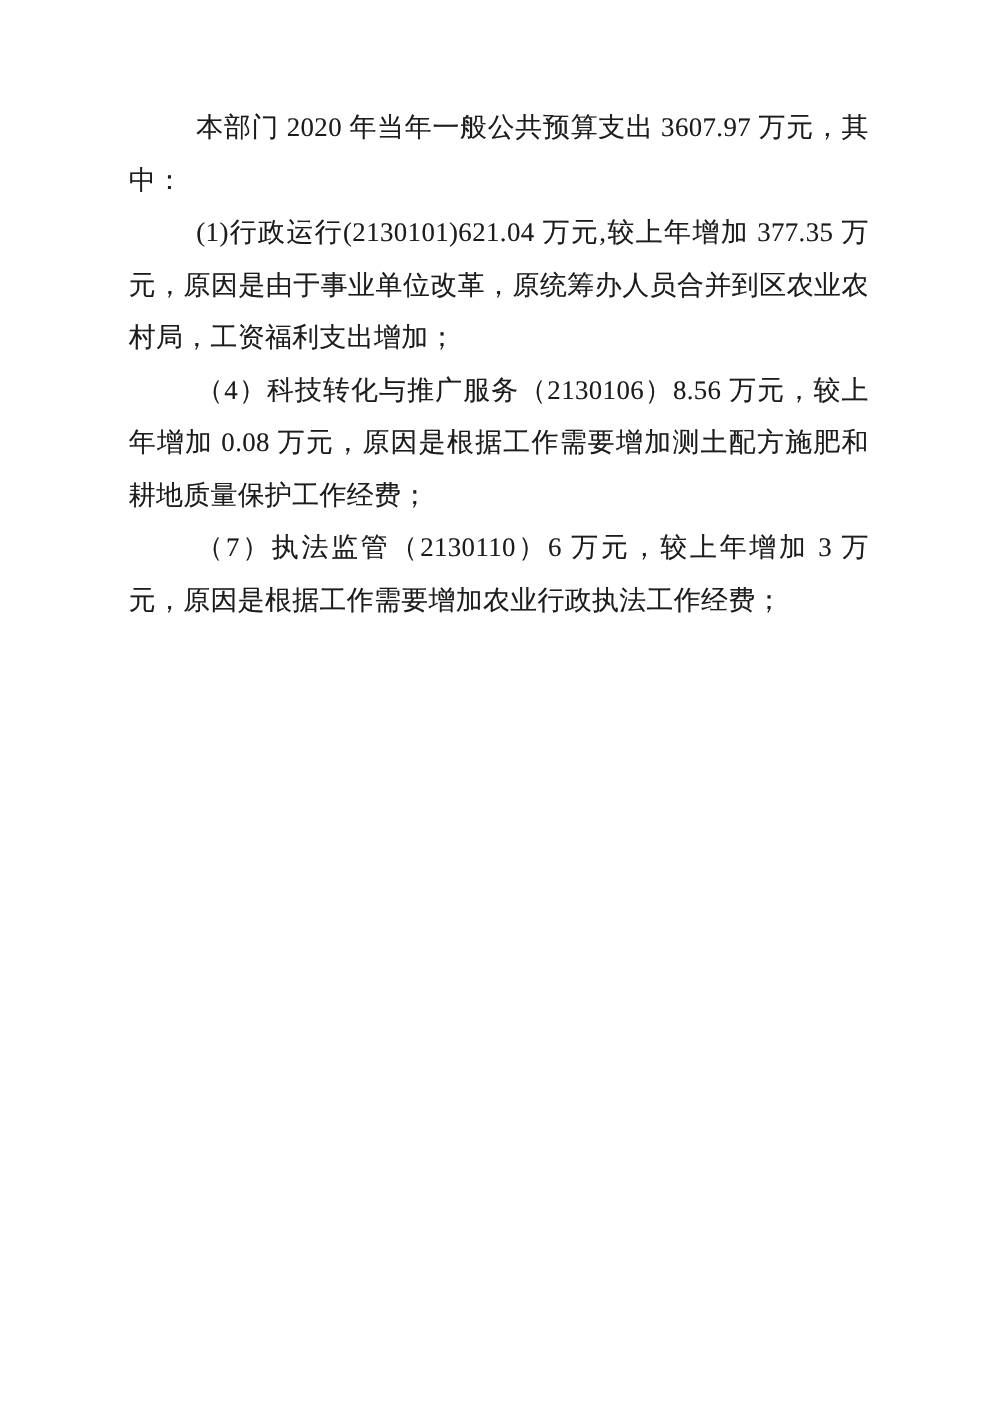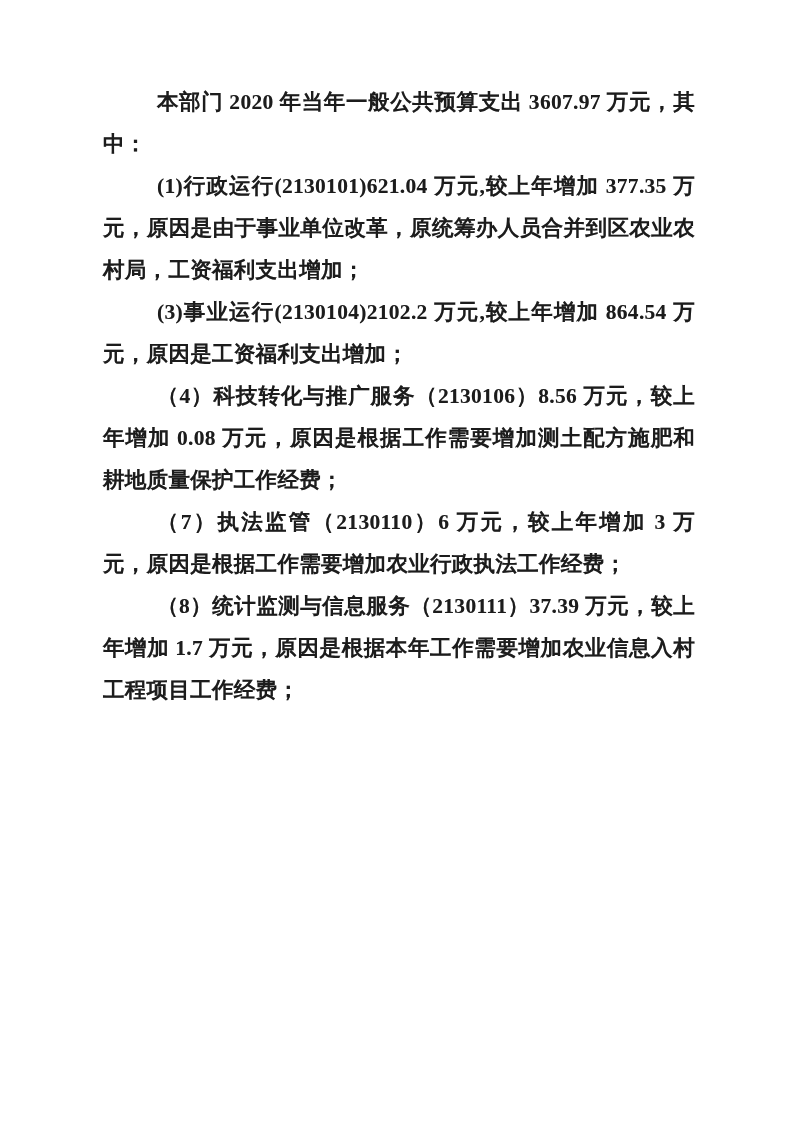--- a/index.html
+++ b/index.html
@@ -24,30 +24,28 @@
     font-size: 21.5px;
     line-height: 42px;
     color: #1c1c1c;
     text-align: justify;
     letter-spacing: 0.3px;
   }
   .content p {
     margin: 0;
     padding: 0;
     text-indent: 54px;
-    font-weight: 700;
+    font-weight: 400;
     
     text-shadow: 0 0 0.4px rgba(0,0,0,0.35);
   }
 </style>
 </head>
 <body>
 
 <div class="page">
   <div class="content">
     <p>本部门 2020 年当年一般公共预算支出 3607.97 万元，其中：</p>
     <p>(1)行政运行(2130101)621.04 万元,较上年增加 377.35 万元，原因是由于事业单位改革，原统筹办人员合并到区农业农村局，工资福利支出增加；</p>
-    <p>(3)事业运行(2130104)2102.2 万元,较上年增加 864.54 万元，原因是工资福利支出增加；</p>
     <p>（4）科技转化与推广服务（2130106）8.56 万元，较上年增加 0.08 万元，原因是根据工作需要增加测土配方施肥和耕地质量保护工作经费；</p>
     <p>（7）执法监管（2130110）6 万元，较上年增加 3 万元，原因是根据工作需要增加农业行政执法工作经费；</p>
-    <p>（8）统计监测与信息服务（2130111）37.39 万元，较上年增加 1.7 万元，原因是根据本年工作需要增加农业信息入村工程项目工作经费；</p>
   </div>
 </div>
 
 </body></html>

